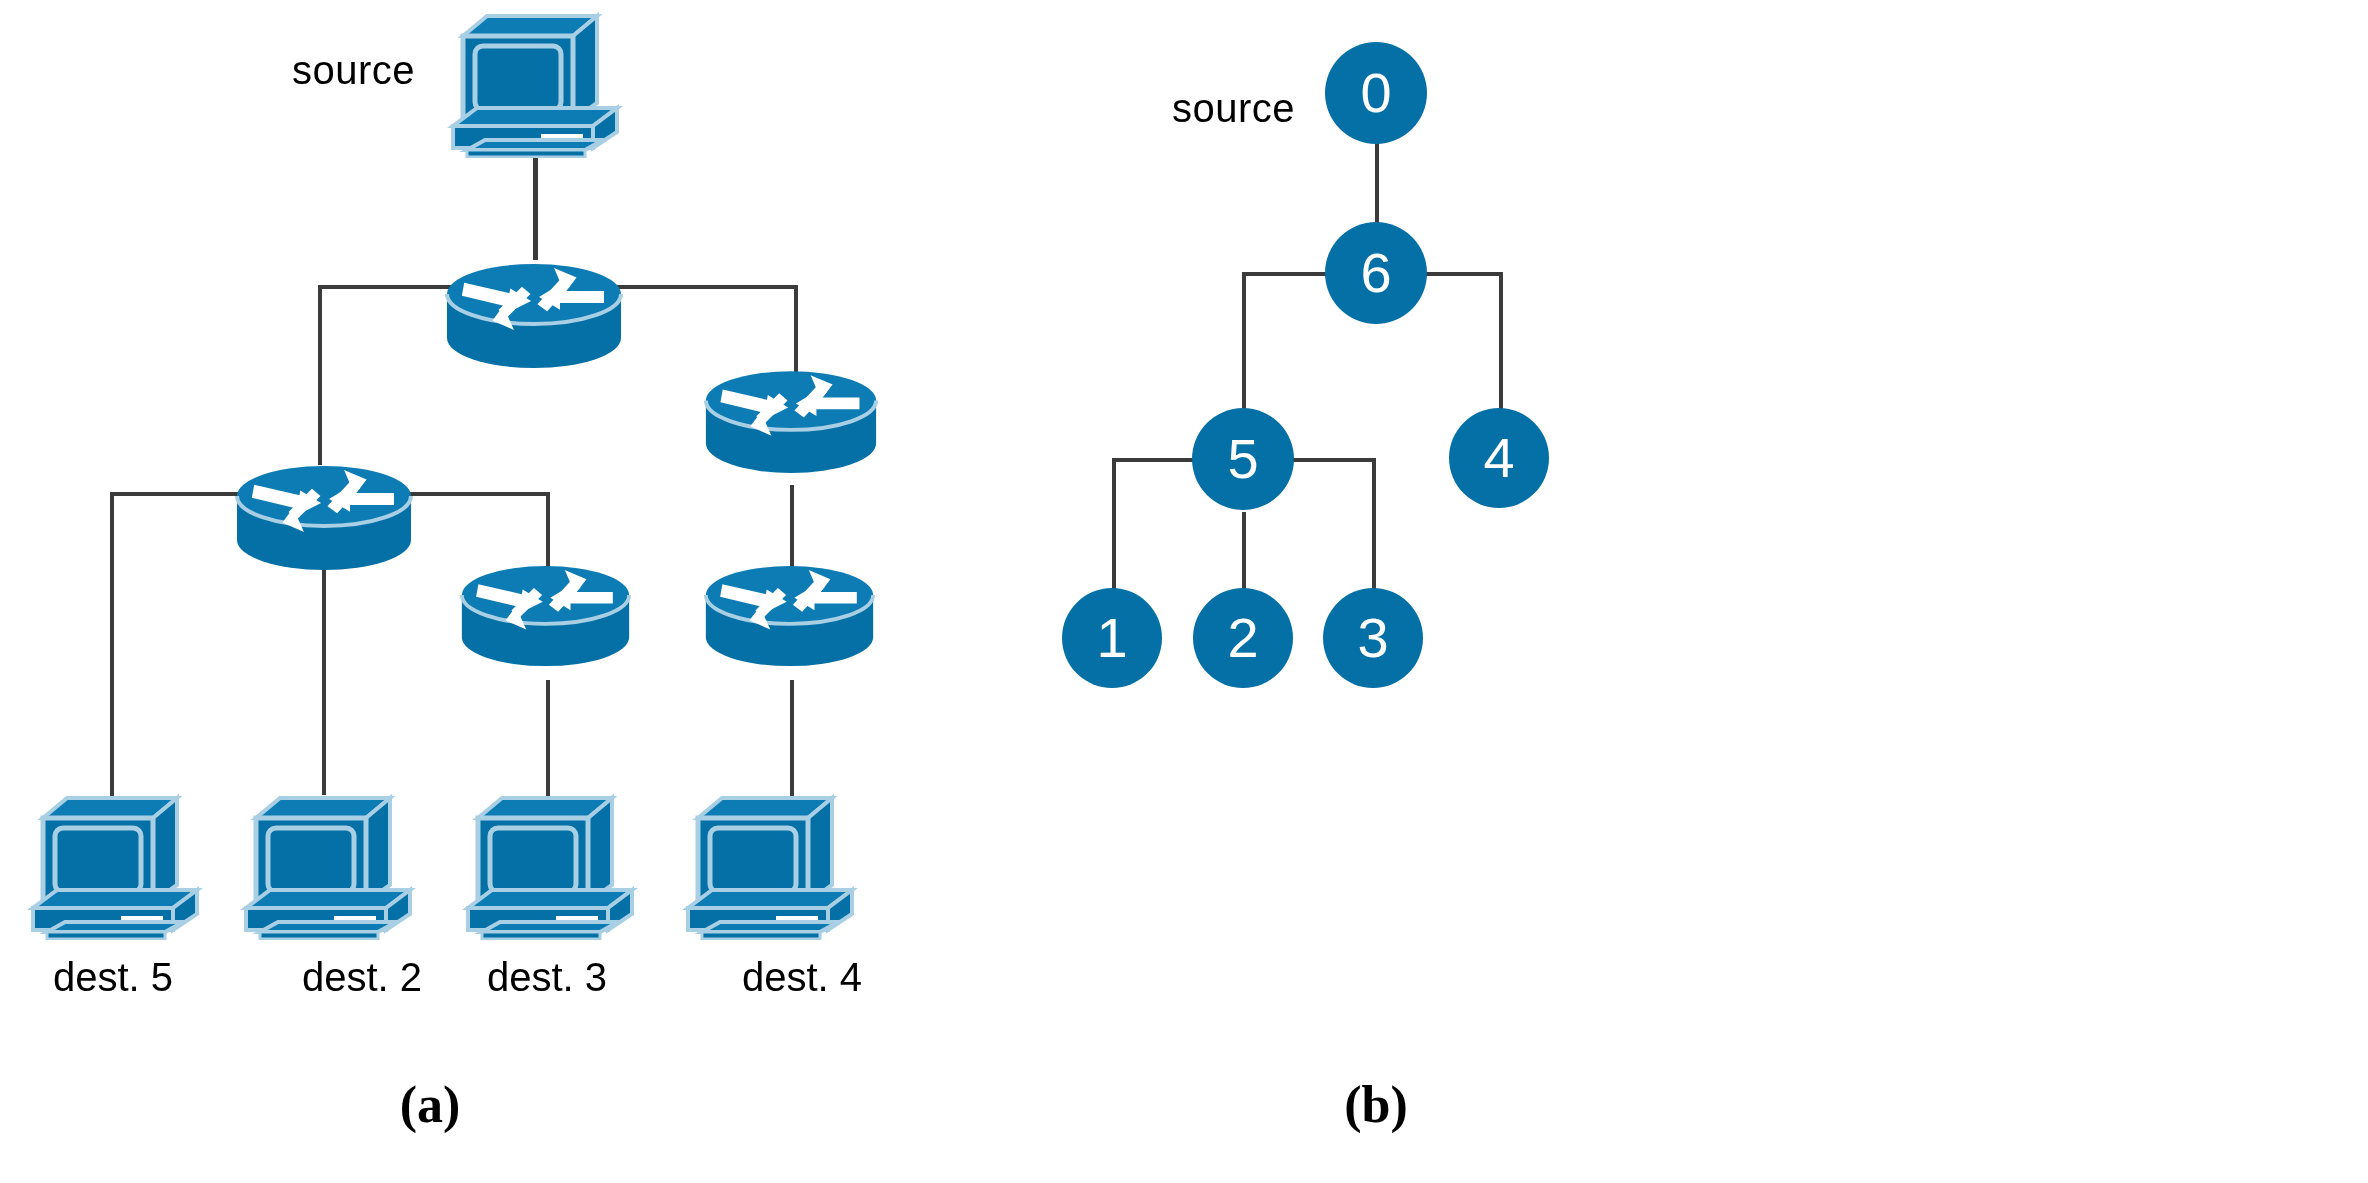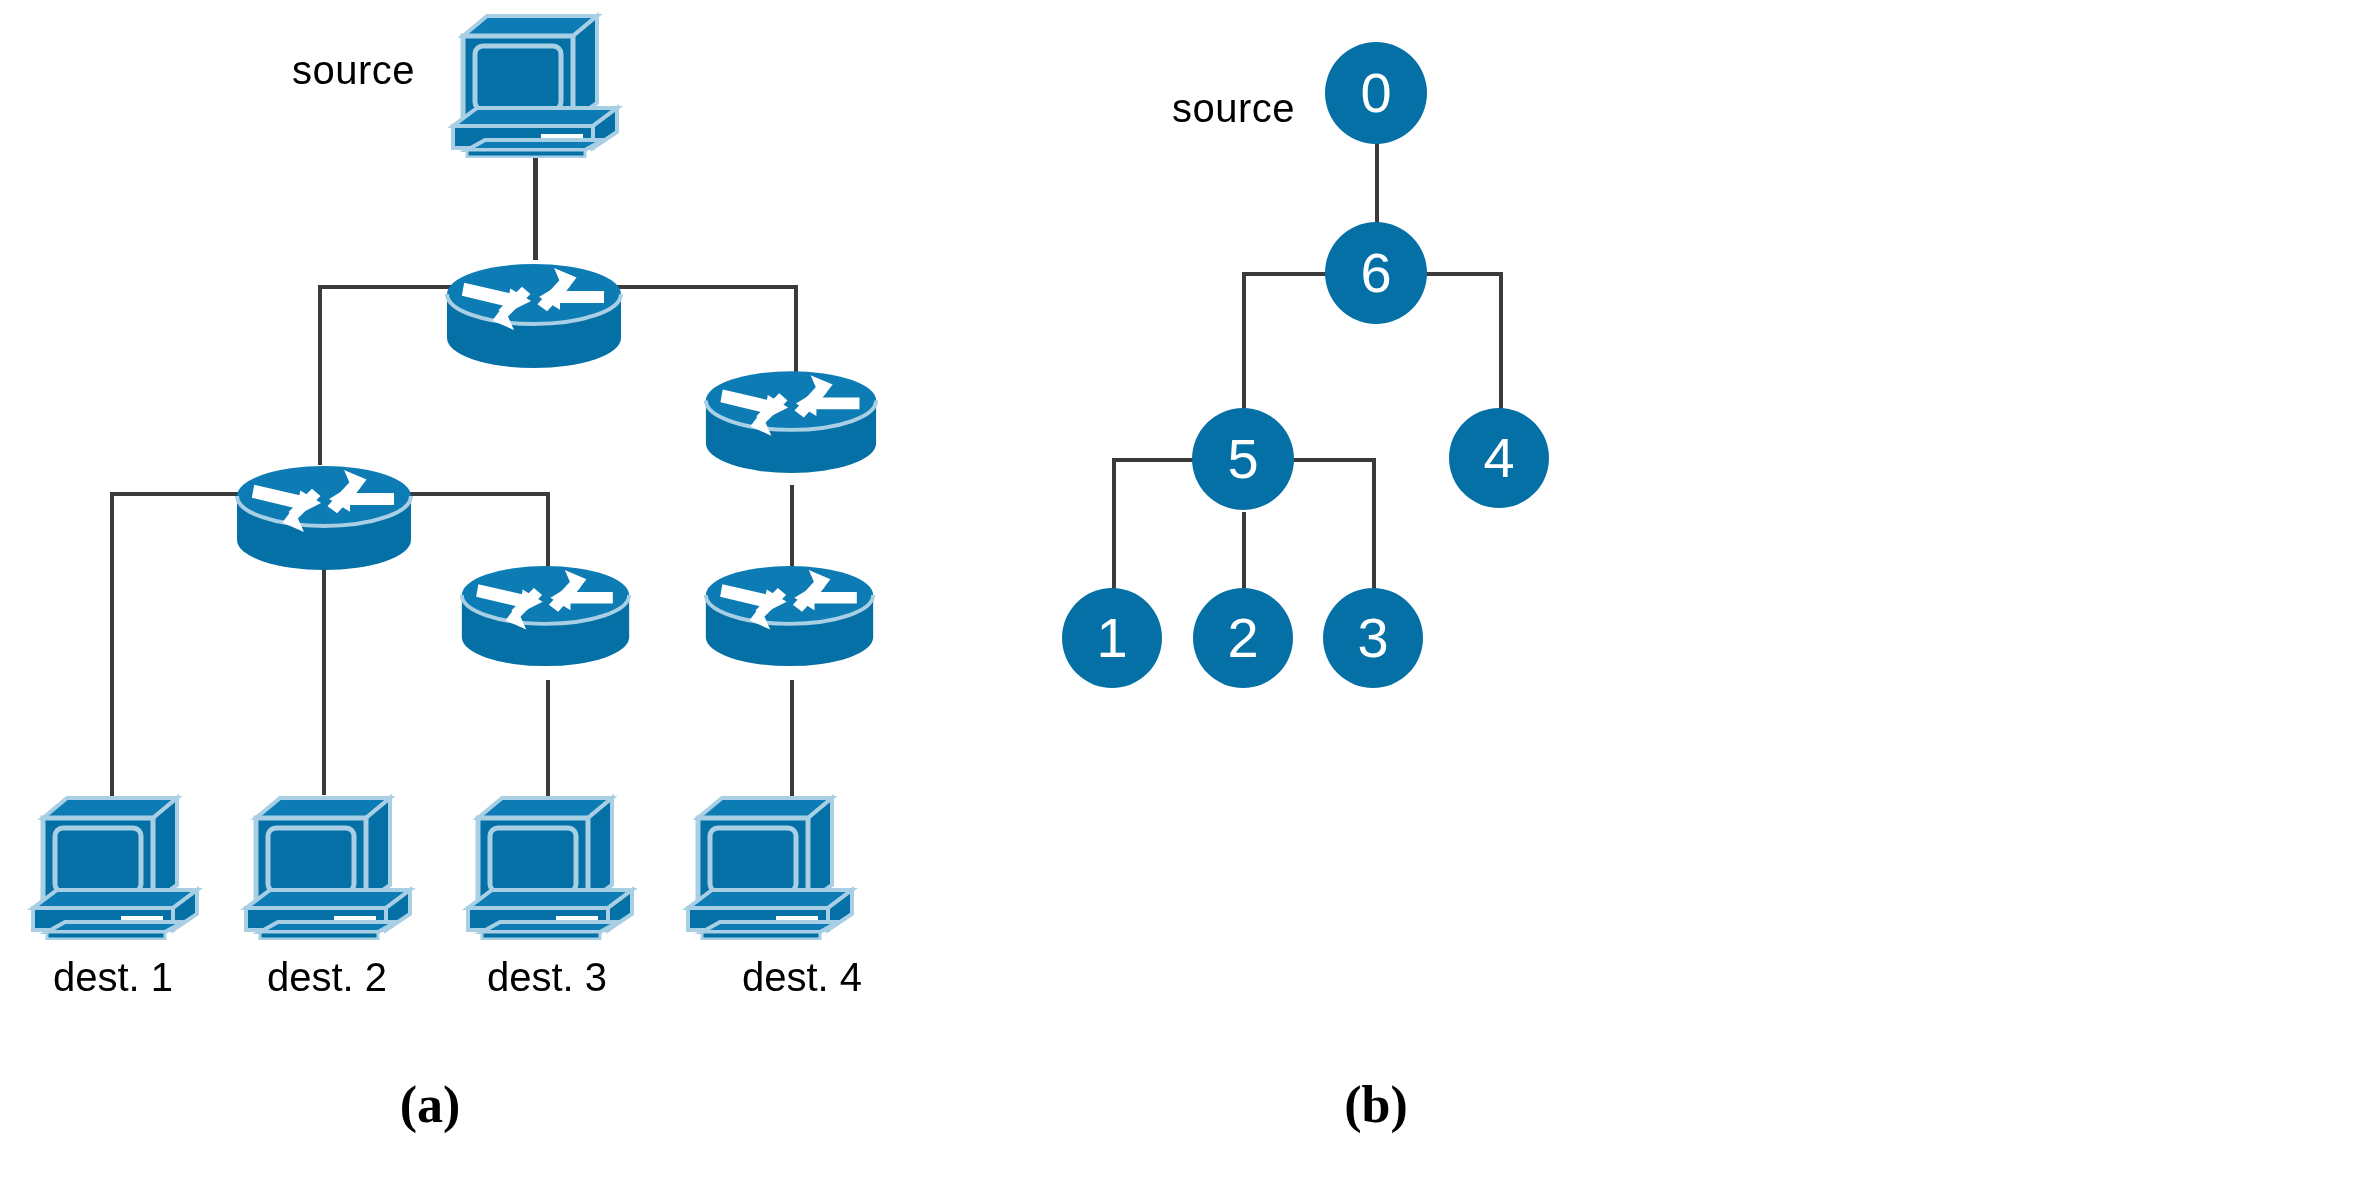--- a/index.html
+++ b/index.html
@@ -288,22 +288,22 @@
         <polygon points="148,118 148,140 172,124 172,100" fill="none" stroke="#a8cfe4" stroke-width="4"></polygon>
         <rect x="8" y="118" width="140" height="22" fill="#0570a6"></rect>
         <rect x="8" y="118" width="140" height="22" fill="none" stroke="#a8cfe4" stroke-width="4"></rect>
         <rect x="96" y="126" width="42" height="6" fill="#ffffff"></rect>
         <polygon points="22,142 140,142 158,132 40,132" fill="#0d7cb5"></polygon>
         <polygon points="22,142 140,142 158,132 40,132" fill="none" stroke="#a8cfe4" stroke-width="4"></polygon>
         <rect x="22" y="142" width="118" height="7" fill="#0570a6" stroke="#a8cfe4" stroke-width="3"></rect>
       </svg>
     </div>
 
-    <span class="txt dest-label" style="left:18px;top:955px;width:190px;">dest. 1</span>
-    <span class="txt dest-label" style="left:232px;top:955px;width:190px;">dest. 2</span>
+    <span class="txt dest-label" style="left:18px;top:955px;width:190px;">dest. 5</span>
+    <span class="txt dest-label" style="left:232px;top:955px;width:190px;text-align:right;">dest. 2</span>
     <span class="txt dest-label" style="left:452px;top:955px;width:190px;">dest. 3</span>
     <span class="txt dest-label" style="left:672px;top:955px;width:190px;text-align:right;">dest. 4</span>
 
     <div class="txt panel-caption" style="left:330px;top:1075px;width:200px;">(a)</div>
   </div>
 
   <div class="panel" id="panel-b">
 
     <div class="wire v" style="left:195px;top:140px;height:110px;"></div>
 

